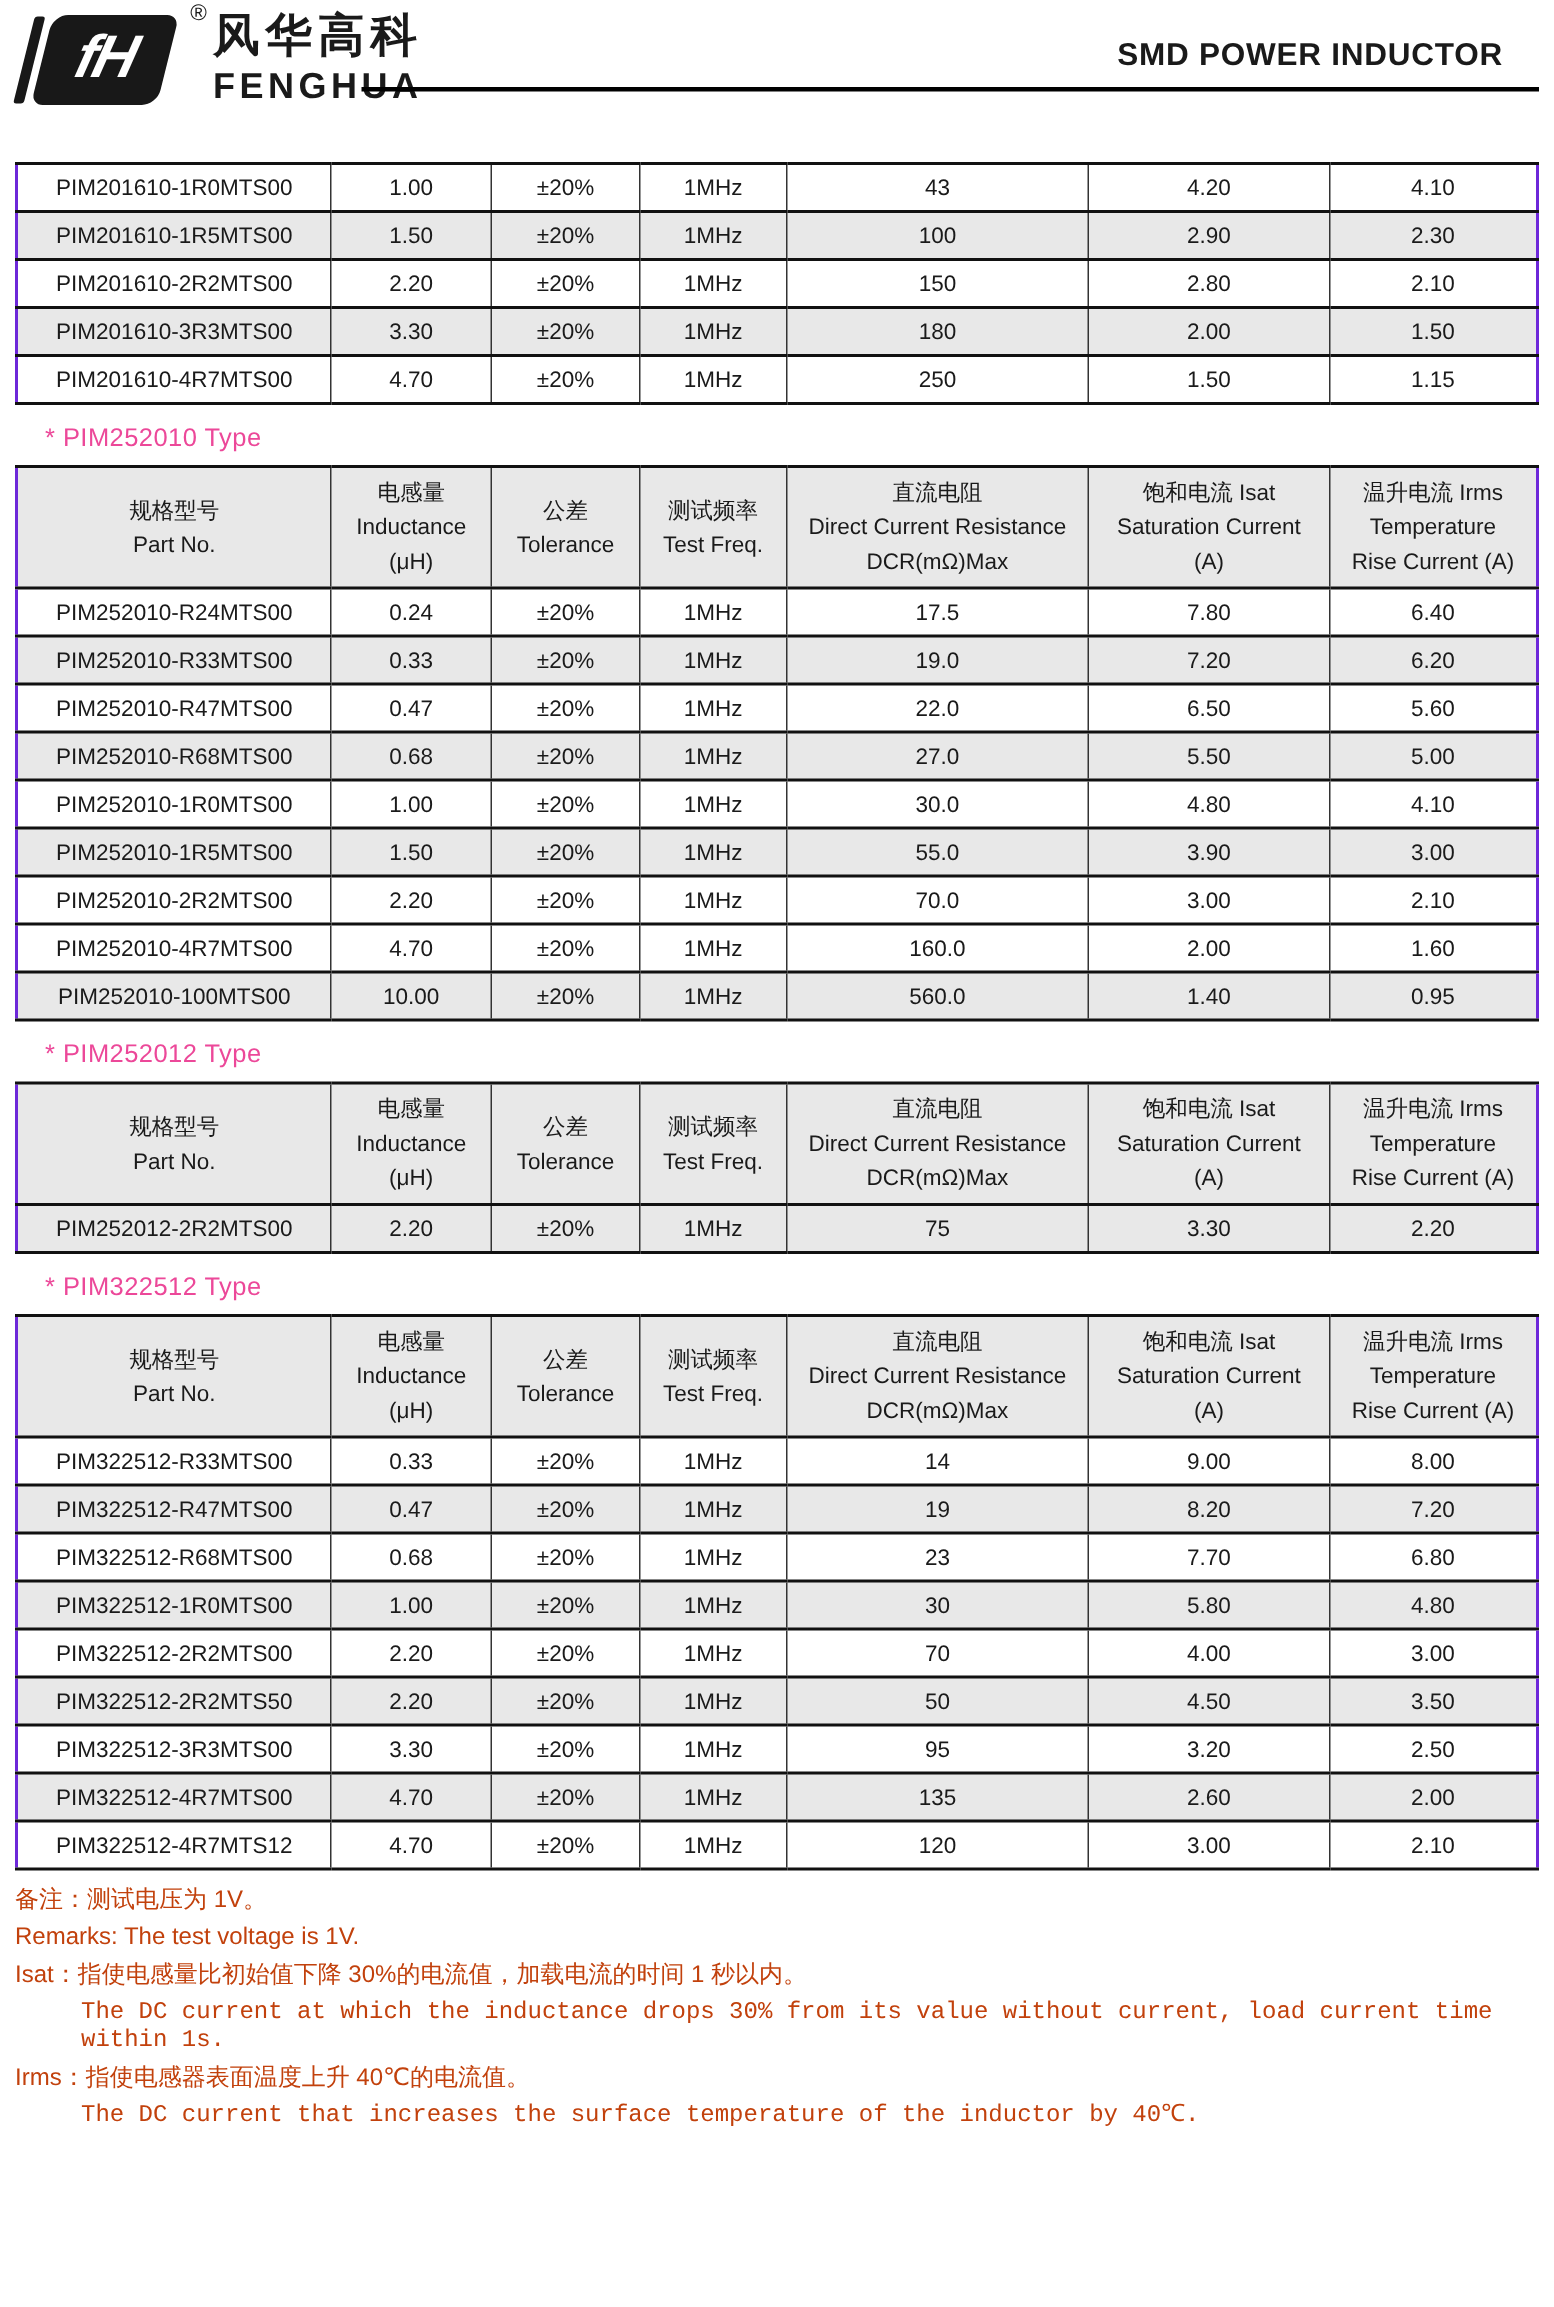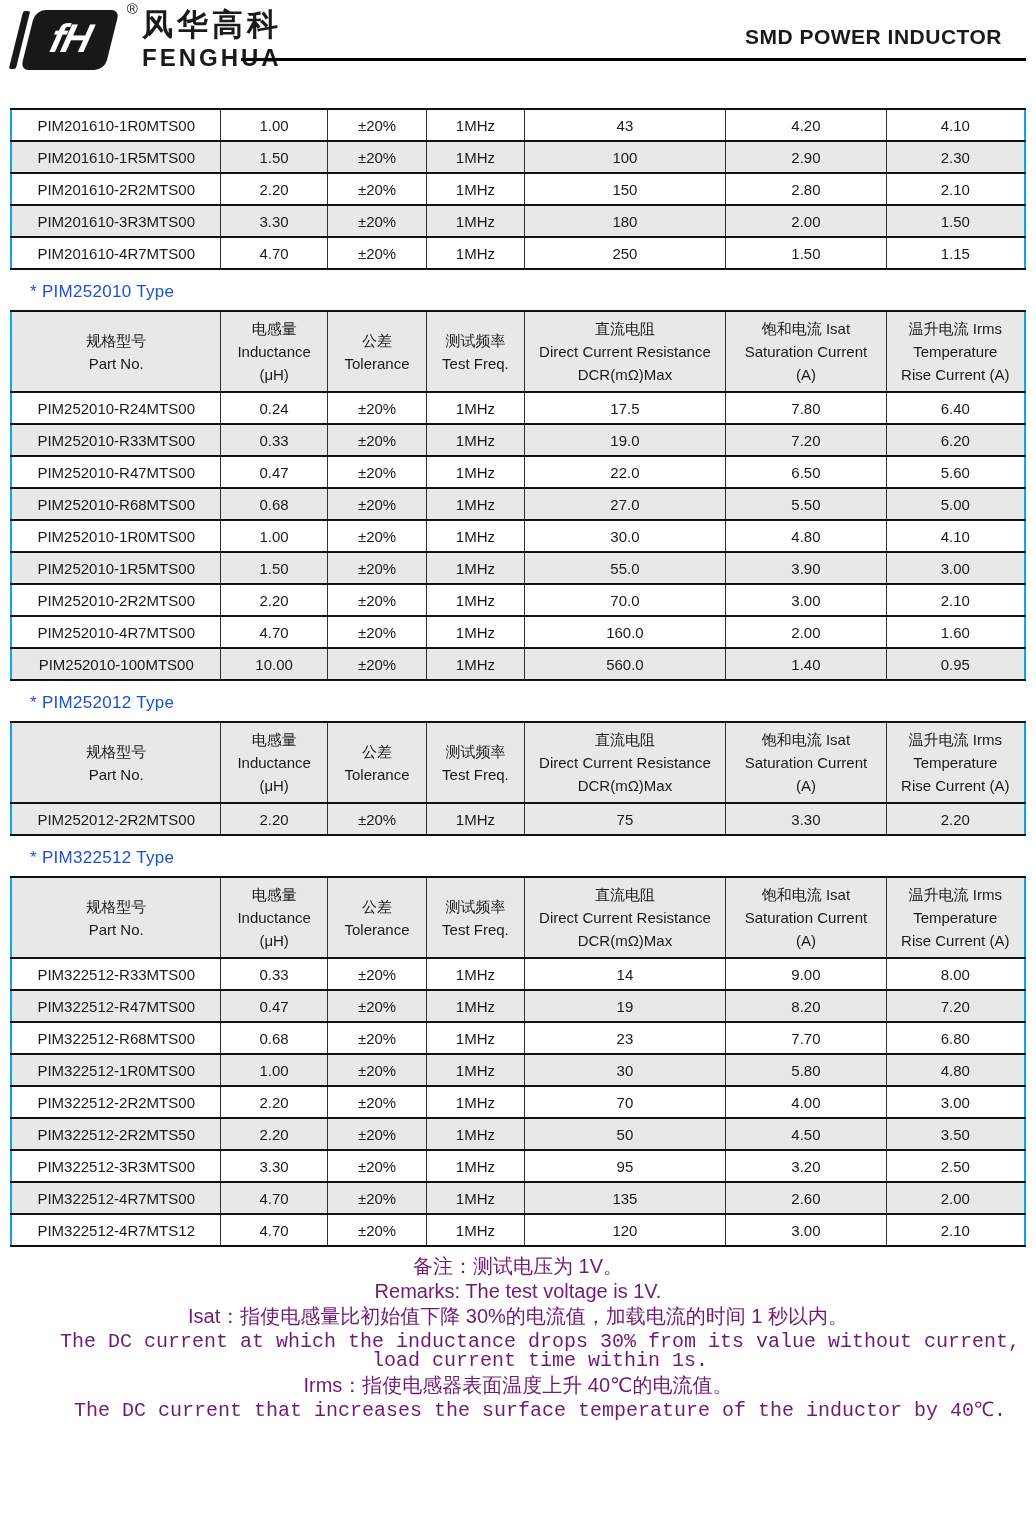--- a/index.html
+++ b/index.html
@@ -38,42 +38,42 @@
   }
   .logo-text { margin-left: 30px; margin-top: 4px; }
   .logo-cn { font-size: 31px; font-weight: bold; letter-spacing: 4px; line-height: 34px; font-family: Liberation Mono, monospace; }
   .logo-en { font-size: 24px; font-weight: bold; letter-spacing: 3px; line-height: 27px; }
   .page-title { position: absolute; right: 34px; top: 25px; font-size: 21px; font-weight: bold; letter-spacing: 0.5px; }
   .header-rule { position: absolute; left: 241px; right: 10px; top: 58px; height: 3px; background: #000; }
 
   
   .content { padding: 0 10px; }
   .first-table { margin-top: 16px; }
-  .section-title { margin: 12px 0 8px 20px; font-size: 17px; color: #1d4ed8; letter-spacing: 0.3px; }
+  .section-title { margin: 12px 0 8px 20px; font-size: 17px; color: #ec4899; letter-spacing: 0.3px; }
 
   table.spec-table {
     width: 100%; border-collapse: collapse; table-layout: fixed;
-    border: 2px solid #0ea5e9;
+    border: 2px solid #6d28d9;
   }
   table.spec-table th, table.spec-table td {
     border-left: 1px solid #333; border-right: 1px solid #333;
     border-top: 2px solid #111; border-bottom: 2px solid #111;
     text-align: center; vertical-align: middle;
     font-size: 15px; color: #1a1a1a;
   }
   table.spec-table th {
     background: #e8e8e8; font-weight: normal;
     padding: 5px 2px; line-height: 23px;
   }
   table.spec-table td { height: 32px; padding: 1px 3px; }
   table.spec-table tr.alt td { background: #e8e8e8; }
 
   
   .notes { margin: 10px 10px 0 10px; }
-  .note { font-size: 20px; line-height: 19px; margin-bottom: 6px; color: #701a75; text-align: center; }
+  .note { font-size: 16px; line-height: 19px; margin-bottom: 6px; color: #c2410c; }
   .note.indent { padding-left: 44px; font-family: Liberation Mono, monospace; }
 </style>
 </head>
 <body>
 
 <div class="page">
 
   <div class="page-header">
     <div class="logo">
       <div class="logo-mark">

